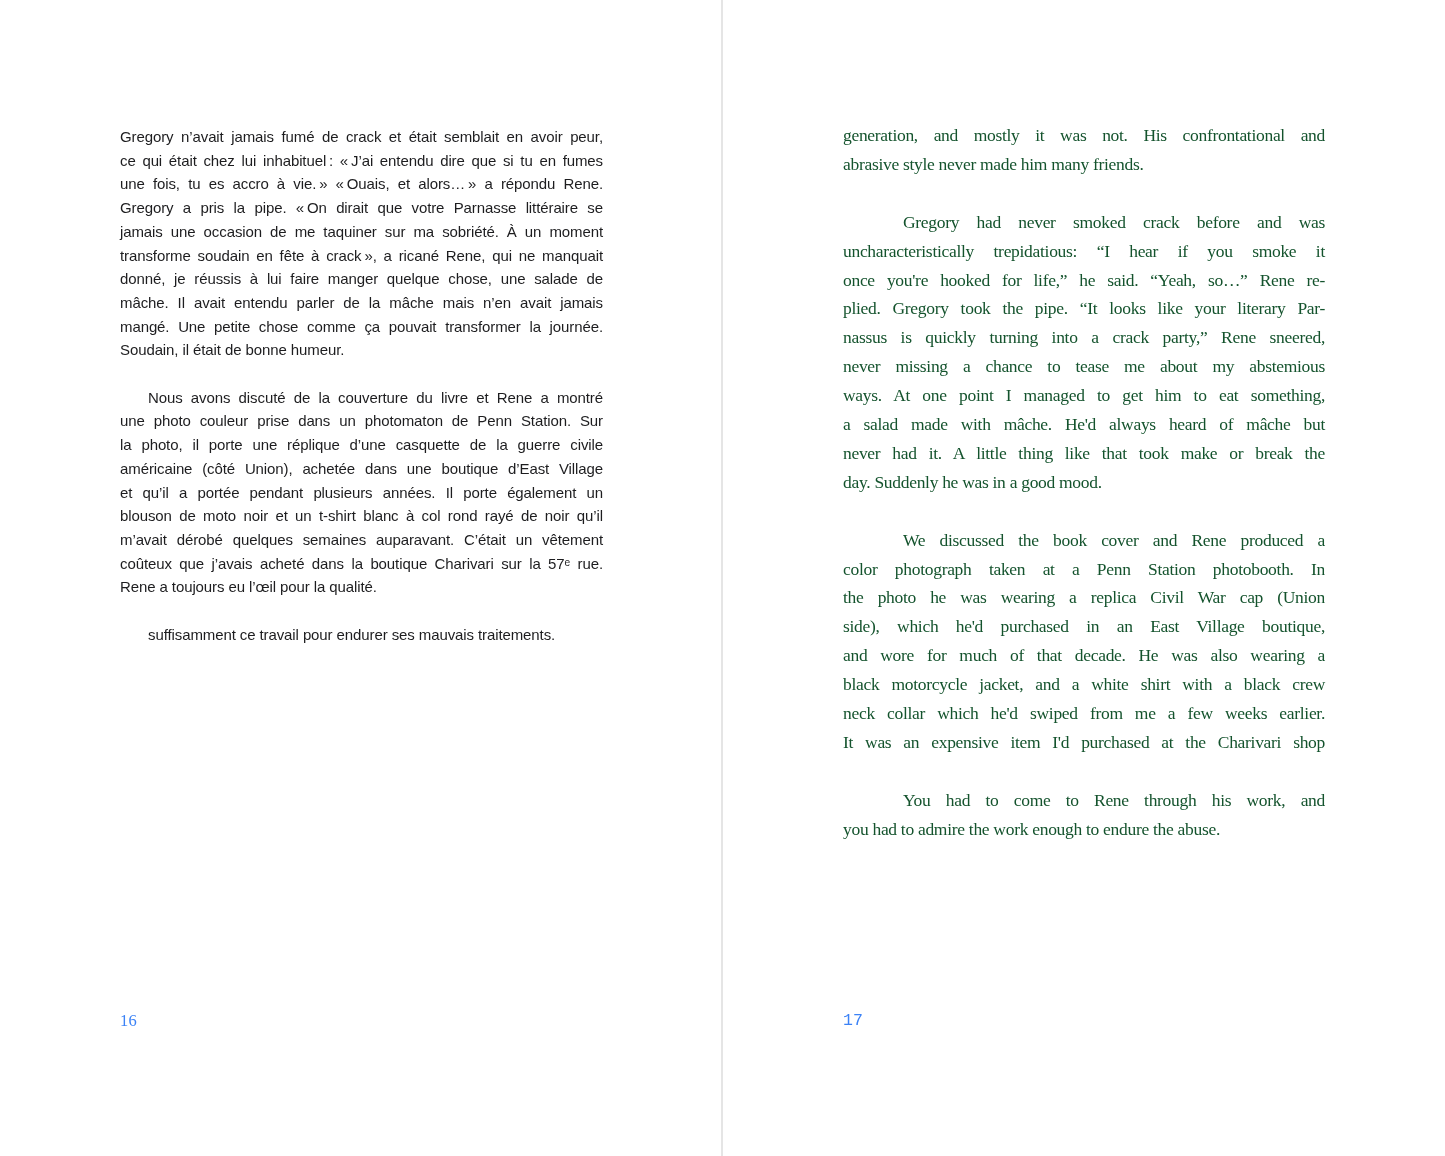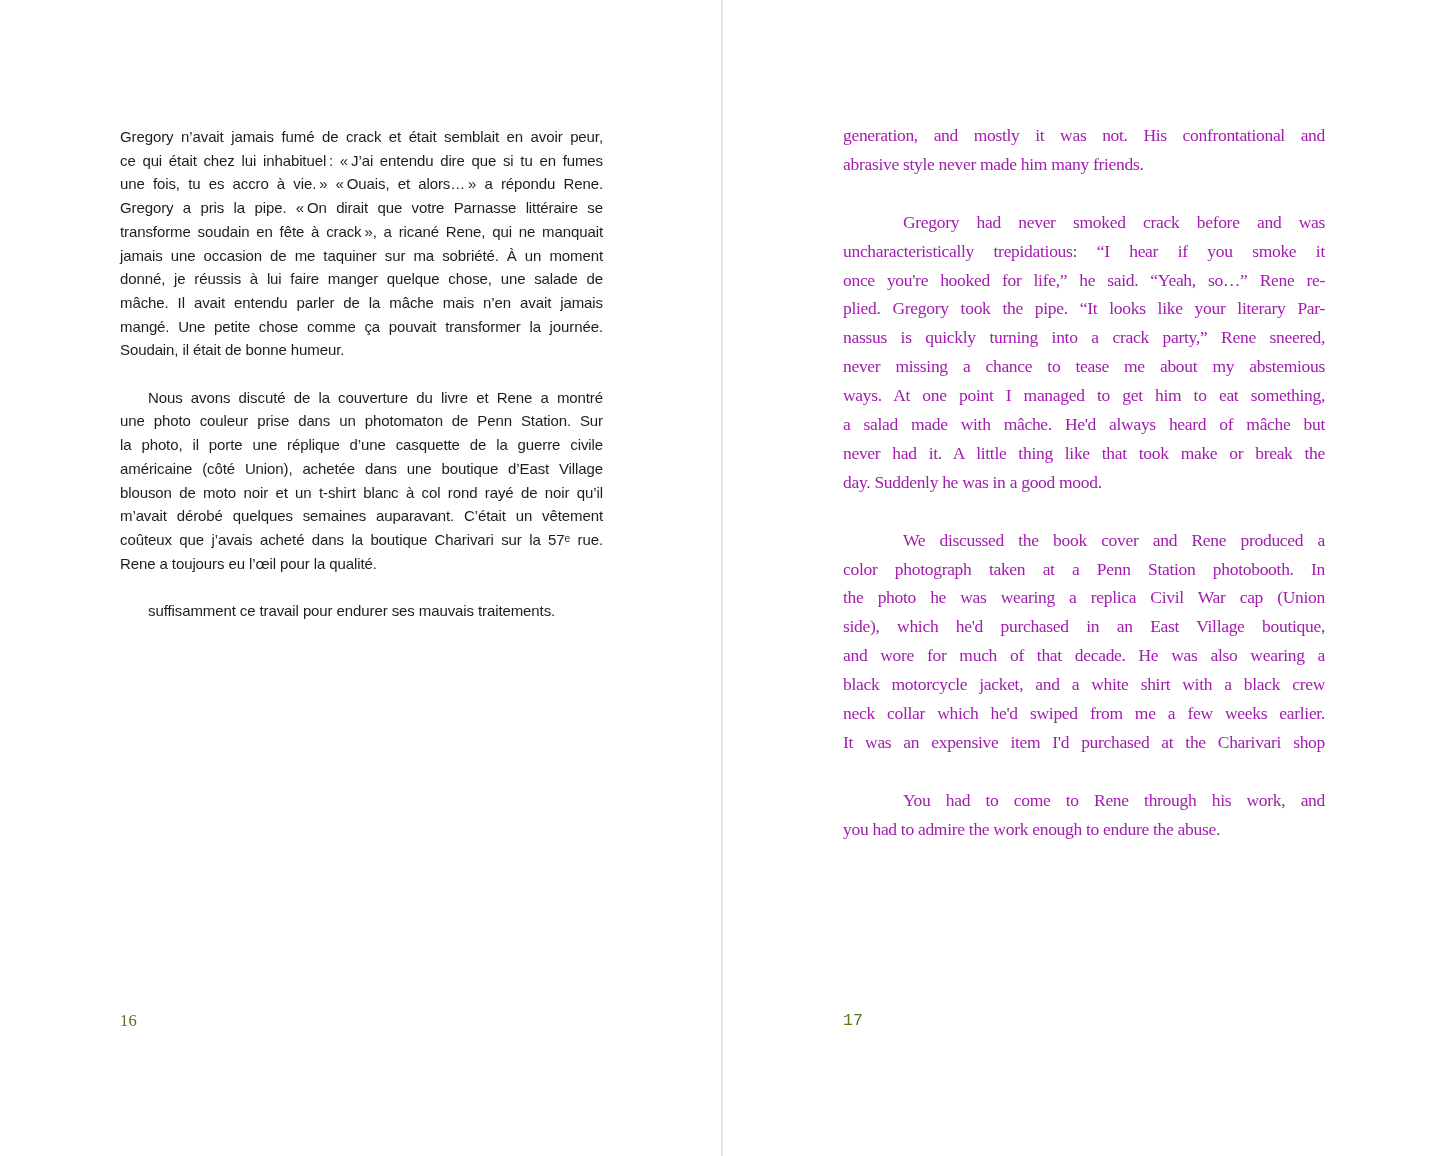--- a/index.html
+++ b/index.html
@@ -30,21 +30,21 @@
     font-size: 15px;
     letter-spacing: -0.1px;
     line-height: 23.7px;
   }
   #left-page-text .para { --indent: 28px; }
   
   #right-page-text {
     position: absolute;
     left: 843px; top: 121px;
     width: 482px;
-    color: #a21caf;
+    color: #14532d;
     font-family: "Liberation Serif", "DejaVu Serif", serif;
     font-size: 17.5px;
     letter-spacing: -0.3px;
     line-height: 28.9px;
   }
   #right-page-text .para { --indent: 60px; }
   
   .para { margin: 0; }
   .para + .para { margin-top: var(--gap, 23.7px); }
   #left-page-text .para + .para { --gap: 23.7px; }
@@ -58,48 +58,49 @@
     text-align-last: left;
   }
   .para.indent .line:first-child { text-indent: var(--indent); }
   
   .page-number {
     position: absolute;
     top: 1011px;
     font-family: "Liberation Serif", "DejaVu Serif", serif;
     font-size: 16.5px;
     letter-spacing: 0.2px;
-    color: #4d7c0f;
+    color: #3b82f6;
   }
   #left-page-number { left: 120px; }
   #right-page-number { left: 843px; font-family: Liberation Mono, monospace; }
 </style>
 </head>
 <body>
 
 <div id="book-spread">
 
   <div id="left-page-text">
       <div class="para">
         <div class="line">Gregory n’avait jamais fumé de crack et était semblait en avoir peur,</div>
         <div class="line">ce qui était chez lui inhabituel : « J’ai entendu dire que si tu en fumes</div>
         <div class="line">une fois, tu es accro à vie. » « Ouais, et alors… » a répondu Rene.</div>
         <div class="line">Gregory a pris la pipe. « On dirait que votre Parnasse littéraire se</div>
+        <div class="line">jamais une occasion de me taquiner sur ma sobriété. À un moment</div>
         <div class="line">transforme soudain en fête à crack », a ricané Rene, qui ne manquait</div>
-        <div class="line">jamais une occasion de me taquiner sur ma sobriété. À un moment</div>
         <div class="line">donné, je réussis à lui faire manger quelque chose, une salade de</div>
         <div class="line">mâche. Il avait entendu parler de la mâche mais n’en avait jamais</div>
         <div class="line">mangé. Une petite chose comme ça pouvait transformer la journée.</div>
         <div class="line last">Soudain, il était de bonne humeur.</div>
       </div>
       <div class="para indent">
         <div class="line">Nous avons discuté de la couverture du livre et Rene a montré</div>
         <div class="line">une photo couleur prise dans un photomaton de Penn Station. Sur</div>
         <div class="line">la photo, il porte une réplique d’une casquette de la guerre civile</div>
         <div class="line">américaine (côté Union), achetée dans une boutique d’East Village</div>
+        <div class="line">et qu’il a portée pendant plusieurs années. Il porte également un</div>
         <div class="line">blouson de moto noir et un t-shirt blanc à col rond rayé de noir qu’il</div>
         <div class="line">m’avait dérobé quelques semaines auparavant. C’était un vêtement</div>
         <div class="line">coûteux que j’avais acheté dans la boutique Charivari sur la 57ᵉ rue.</div>
         <div class="line last">Rene a toujours eu l’œil pour la qualité.</div>
       </div>
       <div class="para indent">
         <div class="line last">suffisamment ce travail pour endurer ses mauvais traitements.</div>
       </div>
     </div>
 

